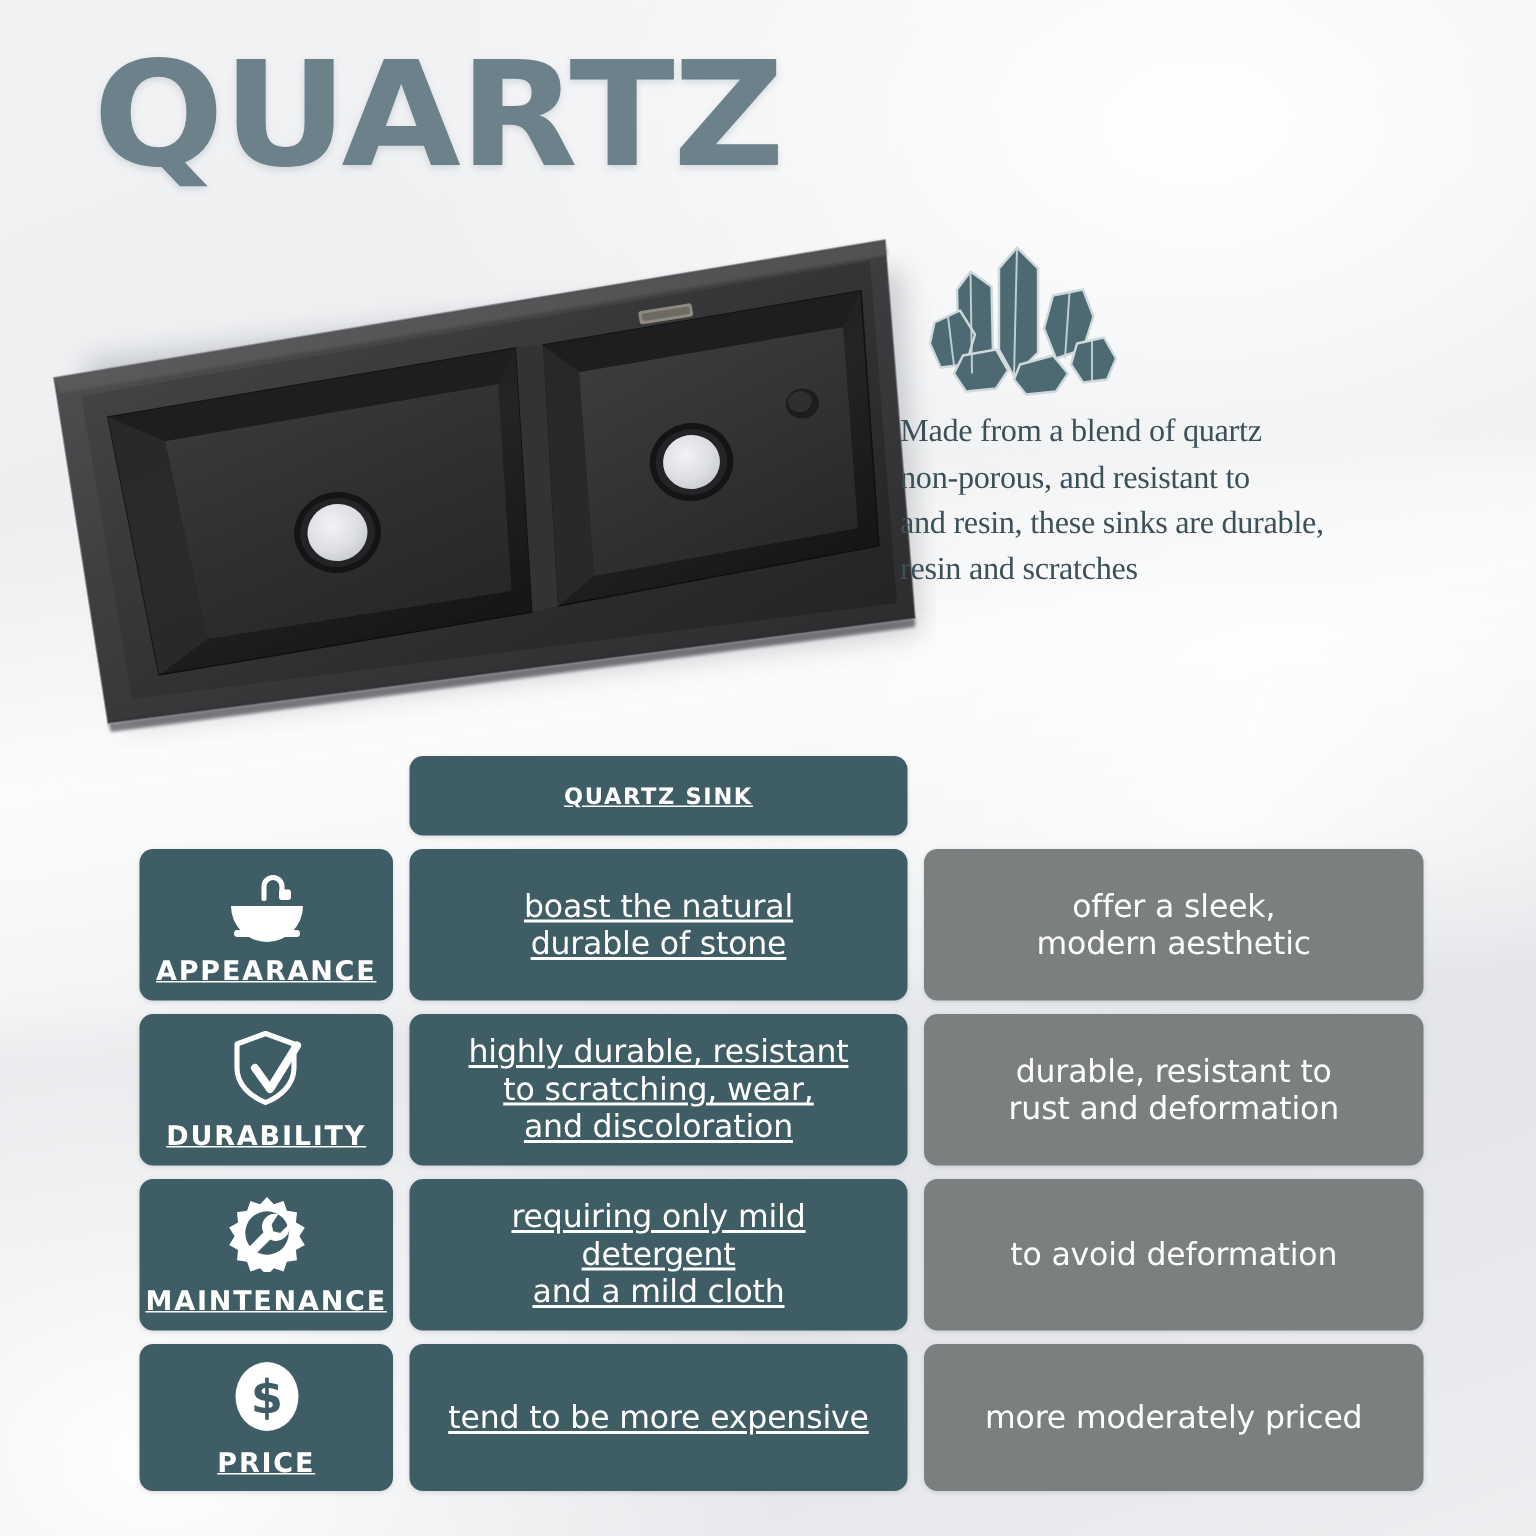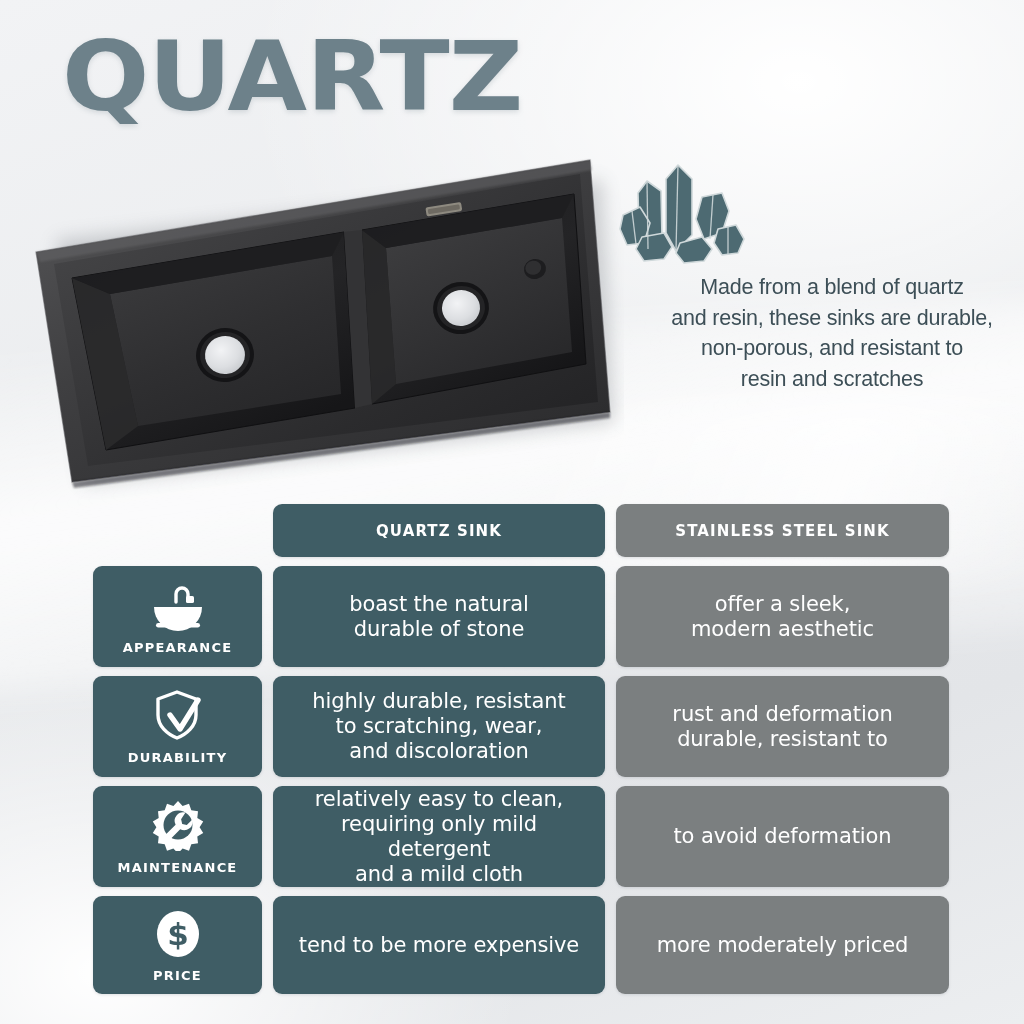--- a/index.html
+++ b/index.html
@@ -81,30 +81,29 @@
     left: 618px;
     top: 163px;
     width: 130px;
     height: 108px;
     z-index: 6;
   }
 
   
   #description {
     position: absolute;
-    left: 643px;
+    left: 600px;
     top: 272px;
     width: 378px;
     font-size: 21.5px;
     line-height: 30.5px;
     color: #3d4f57;
-    font-family: Liberation Sans, sans-serif;
+    font-family: Liberation Serif, serif;
     letter-spacing: -0.2px;
     z-index: 6;
-    text-align: center;
   }
   #description .dline { display: block; white-space: nowrap; }
 
   
   #table {
     position: absolute;
     left: 93px;
     top: 504px;
     width: 856px;
     z-index: 6;
@@ -121,21 +120,21 @@
     flex-direction: column;
     align-items: center;
     justify-content: center;
     text-align: center;
     color: #ffffff;
   }
   .c-label { width: 169px; flex: 0 0 169px; }
   .c-quartz { width: 332px; flex: 0 0 332px; }
   .c-steel  { width: 333px; flex: 0 0 333px; }
 
-  .teal { background: #3f5d65; }
+  .teal { background: #3f5d65; text-decoration: underline; }
   .gray { background: #7b7f80; }
 
   .head-row .cell {
     height: 53px;
     font-size: 15px;
     font-weight: 700;
     letter-spacing: 1.1px;
     font-family: "DejaVu Sans", sans-serif;
   }
   .head-row .spacer {
@@ -148,21 +147,21 @@
   .body-row.row-price .cell { height: 98px; }
 
   .c-label .icon-wrap {
     height: 52px;
     display: flex;
     align-items: flex-end;
     justify-content: center;
     margin-bottom: 9px;
   }
   .c-label .lbl {
-    font-size: 13px;
+    font-size: 18px;
     font-weight: 700;
     letter-spacing: 1.2px;
     font-family: "DejaVu Sans", sans-serif;
   }
 
   .val-text {
     font-size: 21px;
     line-height: 25px;
     font-family: "DejaVu Sans", sans-serif;
     letter-spacing: -0.1px;
@@ -302,31 +301,30 @@
         <line x1="29" y1="18" x2="30" y2="86"></line>
         <line x1="95" y1="32" x2="92" y2="76"></line>
         <line x1="14" y1="48" x2="18" y2="81"></line>
         <line x1="110" y1="64" x2="110" y2="91"></line>
       </g>
     </svg>
   </div>
 
   <div id="description">
     <span class="dline">Made from a blend of quartz</span>
+    <span class="dline">non-porous, and resistant to</span>
     <span class="dline">and resin, these sinks are durable,</span>
-    <span class="dline">non-porous, and resistant to</span>
     <span class="dline">resin and scratches</span>
   </div>
 
   <div id="table">
 
     <div class="trow head-row">
       <div class="spacer"></div>
       <div class="cell c-quartz teal">QUARTZ SINK</div>
-      <div class="cell c-steel gray">STAINLESS STEEL SINK</div>
     </div>
 
     <div class="trow body-row">
       <div class="cell c-label teal">
         <div class="icon-wrap">
           <svg width="62" height="46" viewBox="0 0 62 46" xmlns="http://www.w3.org/2000/svg">
             <path d="M29 17 V9 a6 6 0 0 1 12 0 v4" fill="none" stroke="#fff" stroke-width="3.4" stroke-linecap="round"></path>
             <rect x="39" y="11" width="8" height="7" rx="1.6" fill="#fff"></rect>
             <path d="M7 22 H55 a24 24 0 0 1 -48 0 Z" fill="#fff"></path>
             <rect x="9" y="38" width="44" height="4.6" rx="2.3" fill="#fff"></rect>
@@ -360,42 +358,41 @@
       </div>
       <div class="cell c-quartz teal">
         <div class="val-text">
           <span class="vline">highly durable, resistant</span>
           <span class="vline">to scratching, wear,</span>
           <span class="vline">and discoloration</span>
         </div>
       </div>
       <div class="cell c-steel gray">
         <div class="val-text">
+          <span class="vline">durable, resistant to</span>
           <span class="vline">rust and deformation</span>
-          <span class="vline">durable, resistant to</span>
         </div>
       </div>
     </div>
 
     <div class="trow body-row">
       <div class="cell c-label teal">
         <div class="icon-wrap">
           <svg width="54" height="52" viewBox="0 0 54 52" xmlns="http://www.w3.org/2000/svg">
             <g fill="#fff">
               <path d="M27 2 l4.6 4.9 6.4 -2.2 2.3 6.5 6.7 1 -0.7 6.8 5.9 3.4 -3.6 5.8 3.6 5.8 -5.9 3.4 0.7 6.8 -6.7 1 -2.3 6.5 -6.4 -2.2 -4.6 4.9 -4.6 -4.9 -6.4 2.2 -2.3 -6.5 -6.7 -1 0.7 -6.8 -5.9 -3.4 3.6 -5.8 -3.6 -5.8 5.9 -3.4 -0.7 -6.8 6.7 -1 2.3 -6.5 6.4 2.2 Z"></path>
             </g>
             <circle cx="27" cy="26" r="14.5" fill="#3f5d65"></circle>
             <path d="M34.5 13.5 a8.6 8.6 0 0 0 -9.9 12.2 L13.5 36.8 l4.6 4.6 11.1 -11.1 a8.6 8.6 0 0 0 12.2 -9.9 l-5.6 5.6 -4.6 -1.1 -1.1 -4.6 Z" fill="#fff"></path>
           </svg>
         </div>
         <div class="lbl">MAINTENANCE</div>
       </div>
       <div class="cell c-quartz teal">
         <div class="val-text">
-          <span class="vline">relatively easy to clean,</span>
           <span class="vline">requiring only mild detergent</span>
           <span class="vline">and a mild cloth</span>
         </div>
       </div>
       <div class="cell c-steel gray">
         <div class="val-text">
           <span class="vline">to avoid deformation</span>
         </div>
       </div>
     </div>

